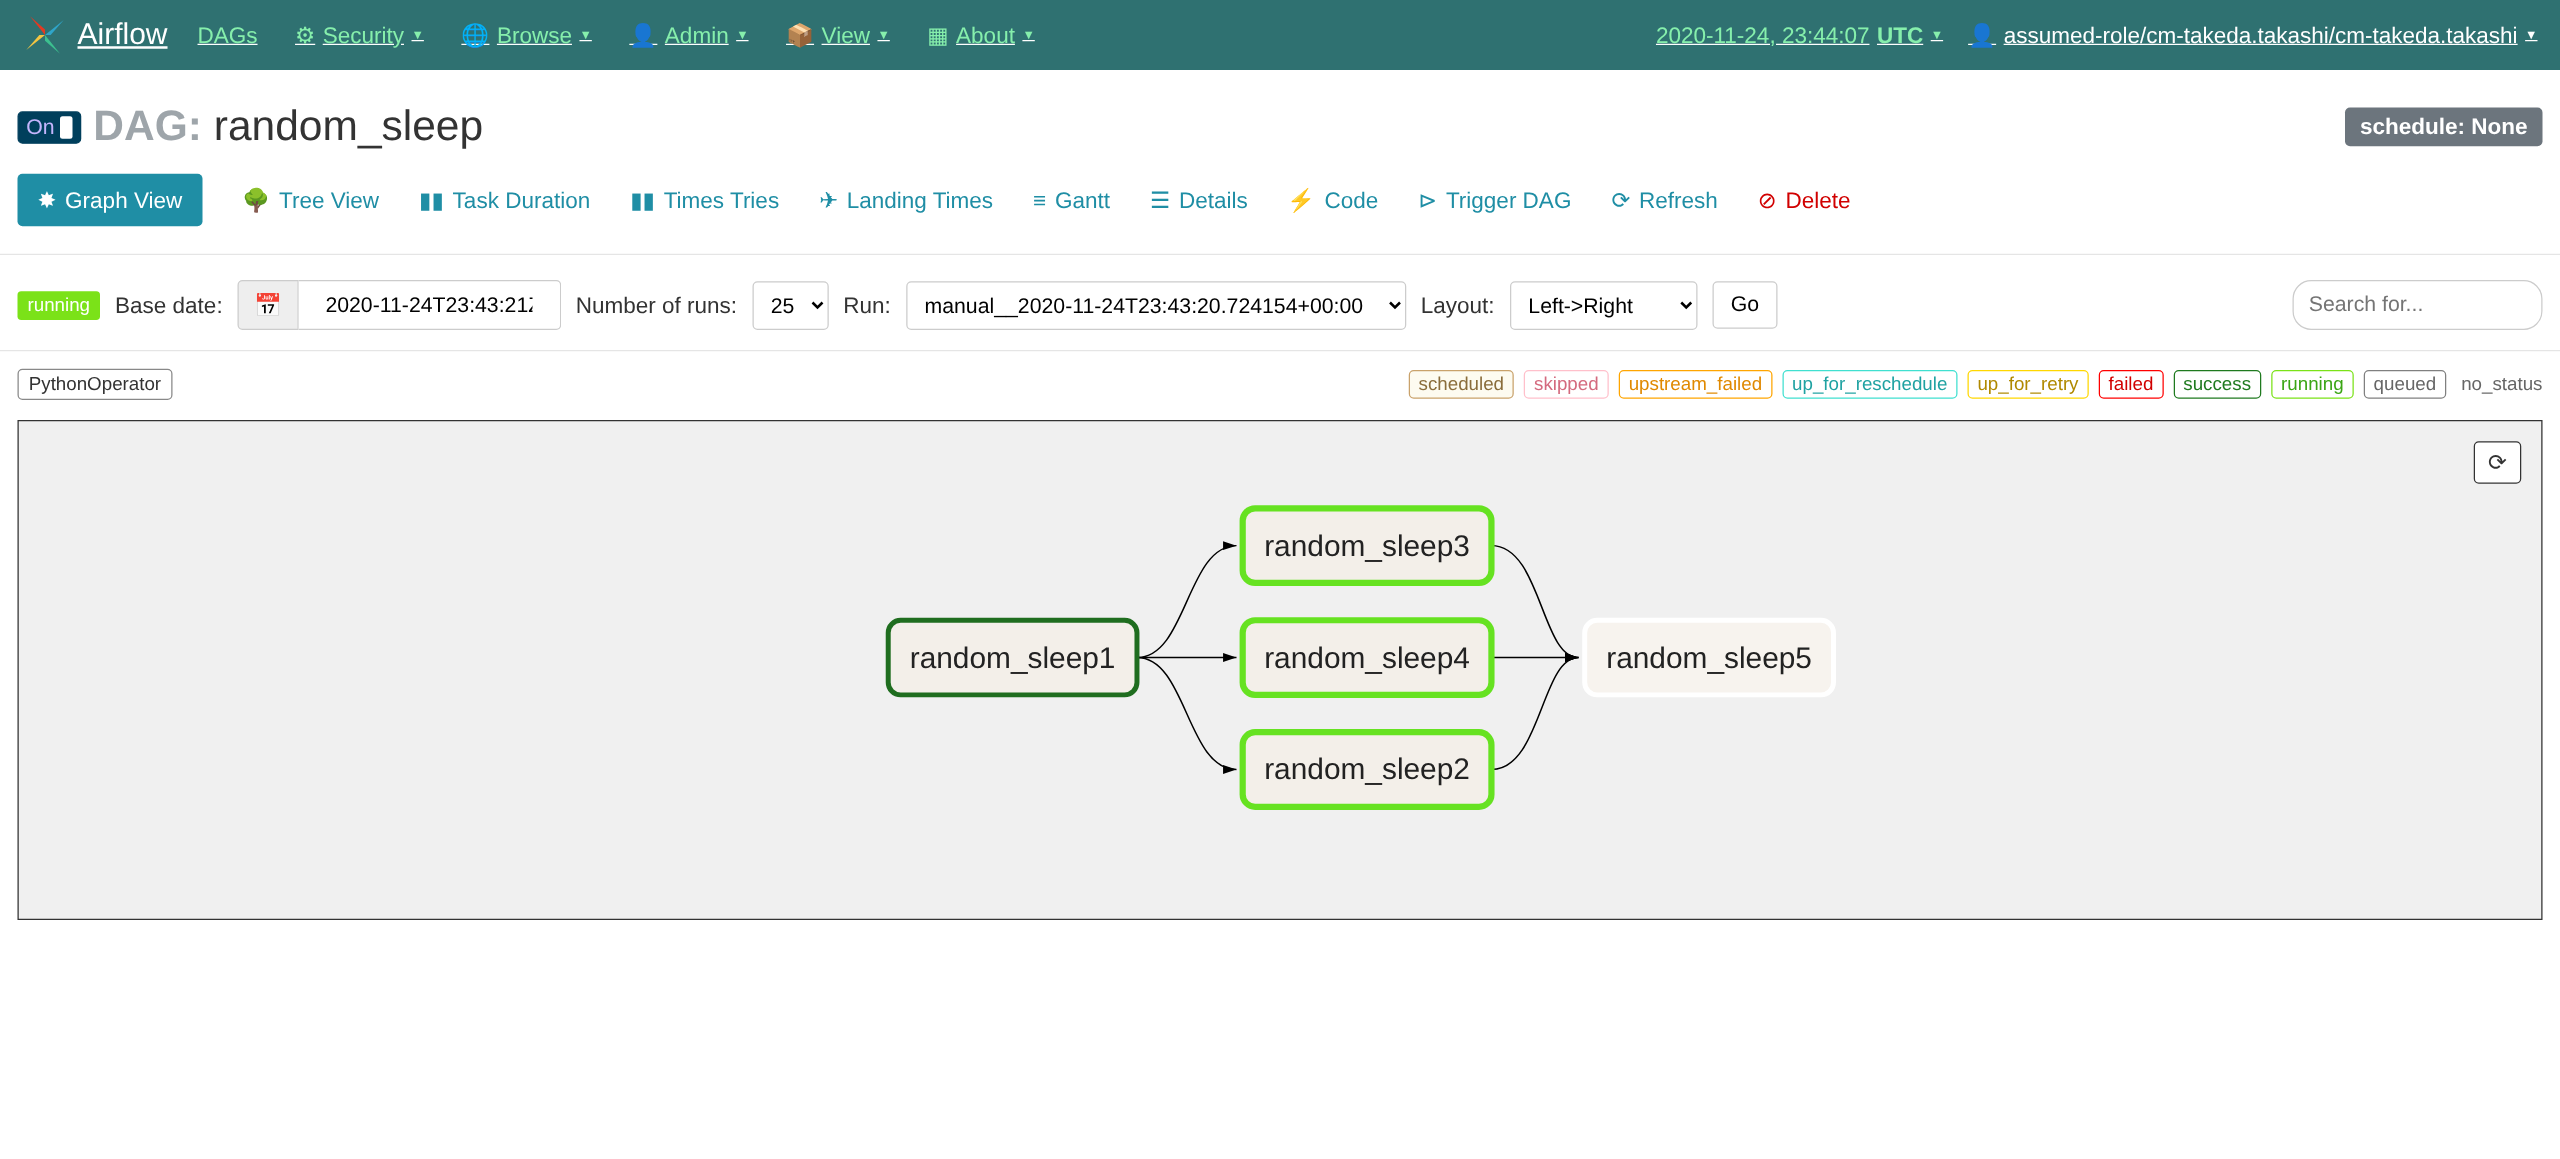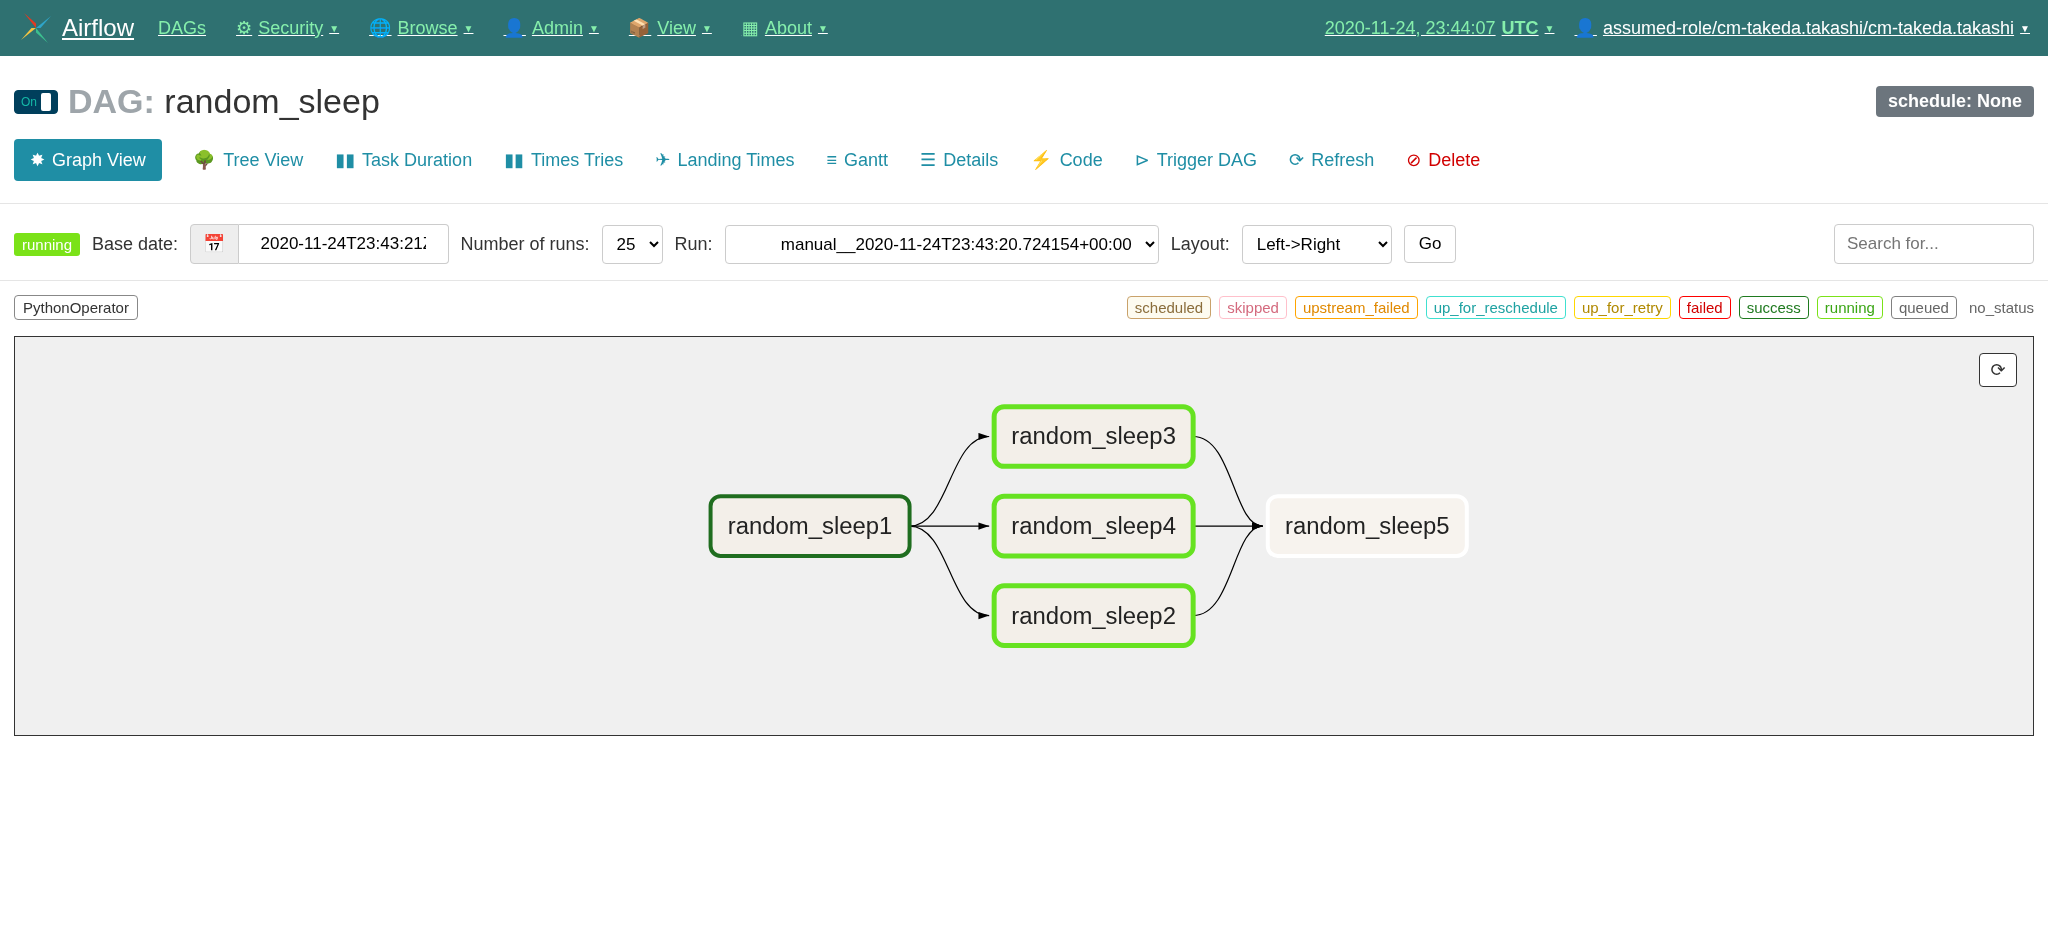--- a/index.html
+++ b/index.html
@@ -11,21 +11,21 @@
 .brand svg { width: 36px; height: 36px; margin-right: 8px; }
 .nav-items { display: flex; align-items: center; gap: 30px; }
 .nav-item { color: #86efac; display: flex; align-items: center; gap: 6px; cursor: pointer; }
 .nav-item .caret { font-size: 10px; }
 .nav-spacer { flex: 1; }
 .nav-clock { color: #86efac; margin-right: 20px; display:flex; align-items:center; gap:6px;}
 .nav-user { color: #fff; display:flex; align-items:center; gap:6px; }
 
 
 .header-row { display:flex; align-items:center; padding: 26px 14px 10px; }
-.on-toggle { background:#003f5c; color:#14b8a6; font-size:12px; border:1px solid #003f5c; border-radius:4px; padding:2px 6px; margin-right:10px; display:flex; align-items:center; }
+.on-toggle { background:#003f5c; color:#c4b5fd; font-size:17px; border:1px solid #003f5c; border-radius:4px; padding:2px 6px; margin-right:10px; display:flex; align-items:center; }
 .on-toggle .knob { width:10px; height:18px; background:#fff; border-radius:2px; margin-left:4px; }
 .dag-title { font-size: 34px; font-weight:500; }
 .dag-title .prefix { color:#9ea5aa; font-weight:700; }
 .schedule-badge { margin-left:auto; background:#6c757d; color:#fff; border-radius:4px; padding:5px 12px; font-weight:700; font-size:18px; }
 
 
 .tabs { display:flex; align-items:center; gap: 32px; padding: 8px 14px 22px; border-bottom:1px solid #e5e5e5; }
 .tab { color:#1f8ea5; display:flex; align-items:center; gap:7px; cursor:pointer; font-size:18px; }
 .tab.active { background:#1f8ea5; color:#fff; padding:10px 16px; border-radius:4px; }
 
@@ -47,21 +47,21 @@
 .run-badge { background: #7fff00; }
 .run-badge { background: #7be218; }
 .run-badge { background: #7ee22b; }
 .run-badge { background: #7be218; color:#fff;}
 .ctrl-label { font-size:18px; }
 .input-group { display:flex; }
 .cal-btn { border:1px solid #ccc; background:#eee; padding:8px 12px; border-radius:4px 0 0 4px; }
 .text-input { border:1px solid #ccc; border-left:0; padding:8px 22px; border-radius:0 4px 4px 0; font-size:17px; width:210px; }
 select.ctrl-select { border:1px solid #ccc; background:#fff; padding:8px 10px; border-radius:4px; font-size:17px; }
 .go-btn { border:1px solid #ccc; background:#fff; padding:8px 14px; border-radius:4px; cursor:pointer; font-size:17px;}
-.search-input { border:1px solid #ccc; padding:9px 12px; border-radius:4px; font-size:17px; width:200px; margin-left:auto;}
+.search-input { border:1px solid #ccc; padding:9px 12px; border-radius:15px; font-size:17px; width:200px; margin-left:auto;}
 
 
 .legend-row { display:flex; align-items:center; padding: 14px 14px 10px; gap:8px; }
 .operator-chip { border:1px solid #888; border-radius:4px; padding:3px 8px; font-size:15px; }
 .legend-spacer { flex:1; }
 .status-chip { border:1px solid; border-radius:4px; padding:2px 7px; font-size:15px; background:#fff; }
 .status-chip.scheduled { border-color:#c9a26b; color:#8a6d3b; background:#fdfbf0;}
 .status-chip.skipped { border-color:#ffc0cb; color:#d46a7e; }
 .status-chip.upstream_failed { border-color:#ffa500; color:#e08900; }
 .status-chip.up_for_reschedule { border-color:#40e0d0; color:#1fa2a2; }
@@ -198,21 +198,21 @@
 <div class="controls">
   <span class="run-badge" style="background:#7be218;">running</span>
   <span class="ctrl-label">Base date:</span>
   <span class="input-group">
     <span class="cal-btn"><span>📅</span></span>
     <input class="text-input" value="2020-11-24T23:43:21Z" style="">
   </span>
   <span class="ctrl-label">Number of runs:</span>
   <select class="ctrl-select"><option>25</option></select>
   <span class="ctrl-label">Run:</span>
-  <select class="ctrl-select" style="width:434px;text-align:right;"><option>manual__2020-11-24T23:43:20.724154+00:00</option></select>
+  <select class="ctrl-select" style="width:400px;"><option>manual__2020-11-24T23:43:20.724154+00:00</option></select>
   <span class="ctrl-label">Layout:</span>
   <select class="ctrl-select" style="width:150px;"><option>Left-&gt;Right</option></select>
   <button class="go-btn">Go</button>
   <input class="search-input" placeholder="Search for..." style="">
 </div>
 
 <div class="legend-row">
   <span class="operator-chip">PythonOperator</span>
   <span class="legend-spacer"></span>
   <span class="status-chip scheduled">scheduled</span>

